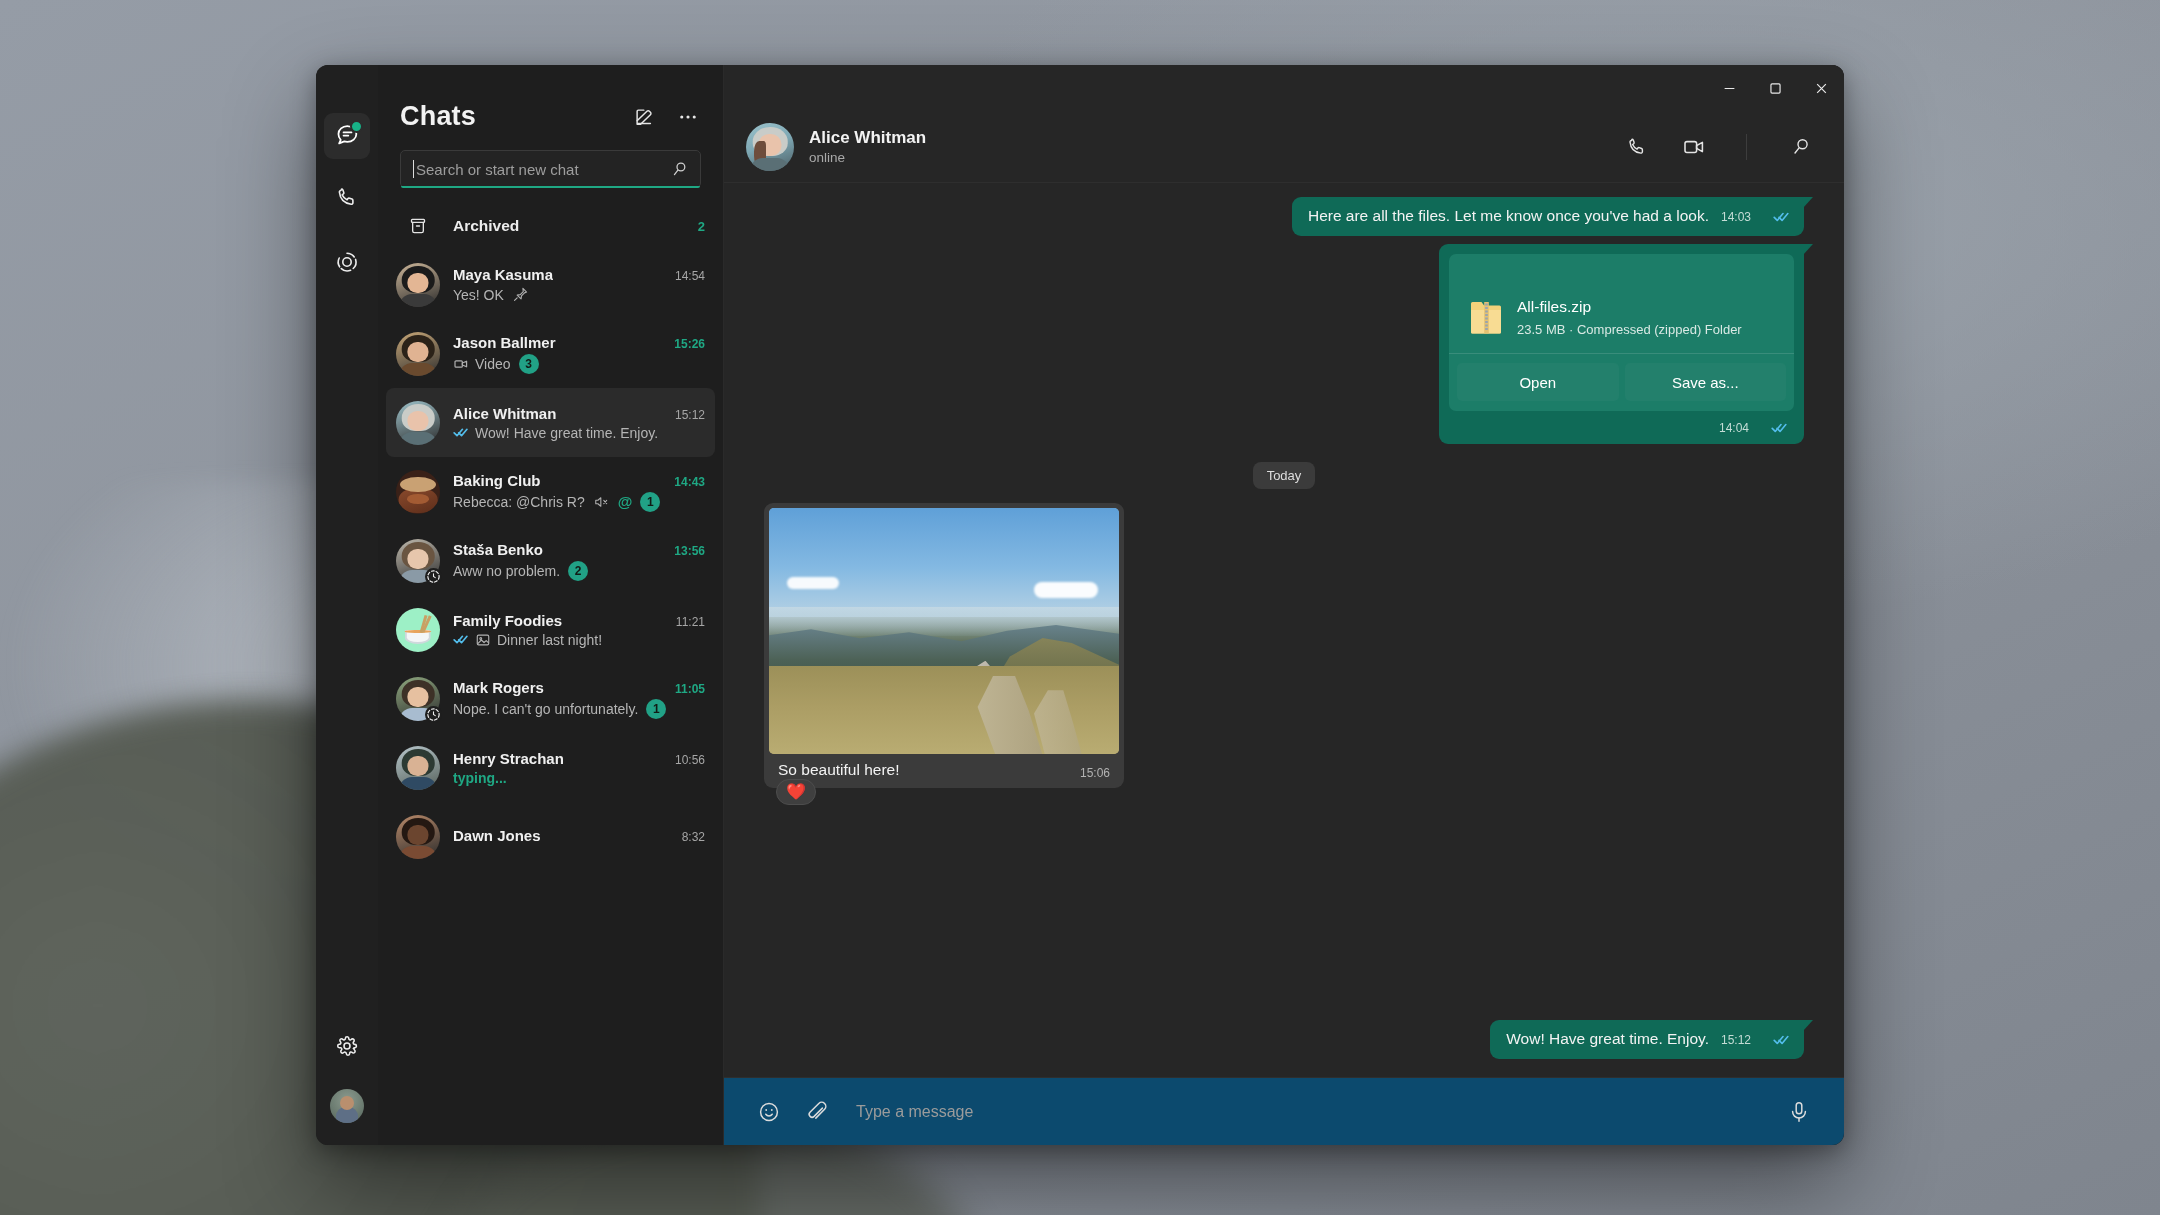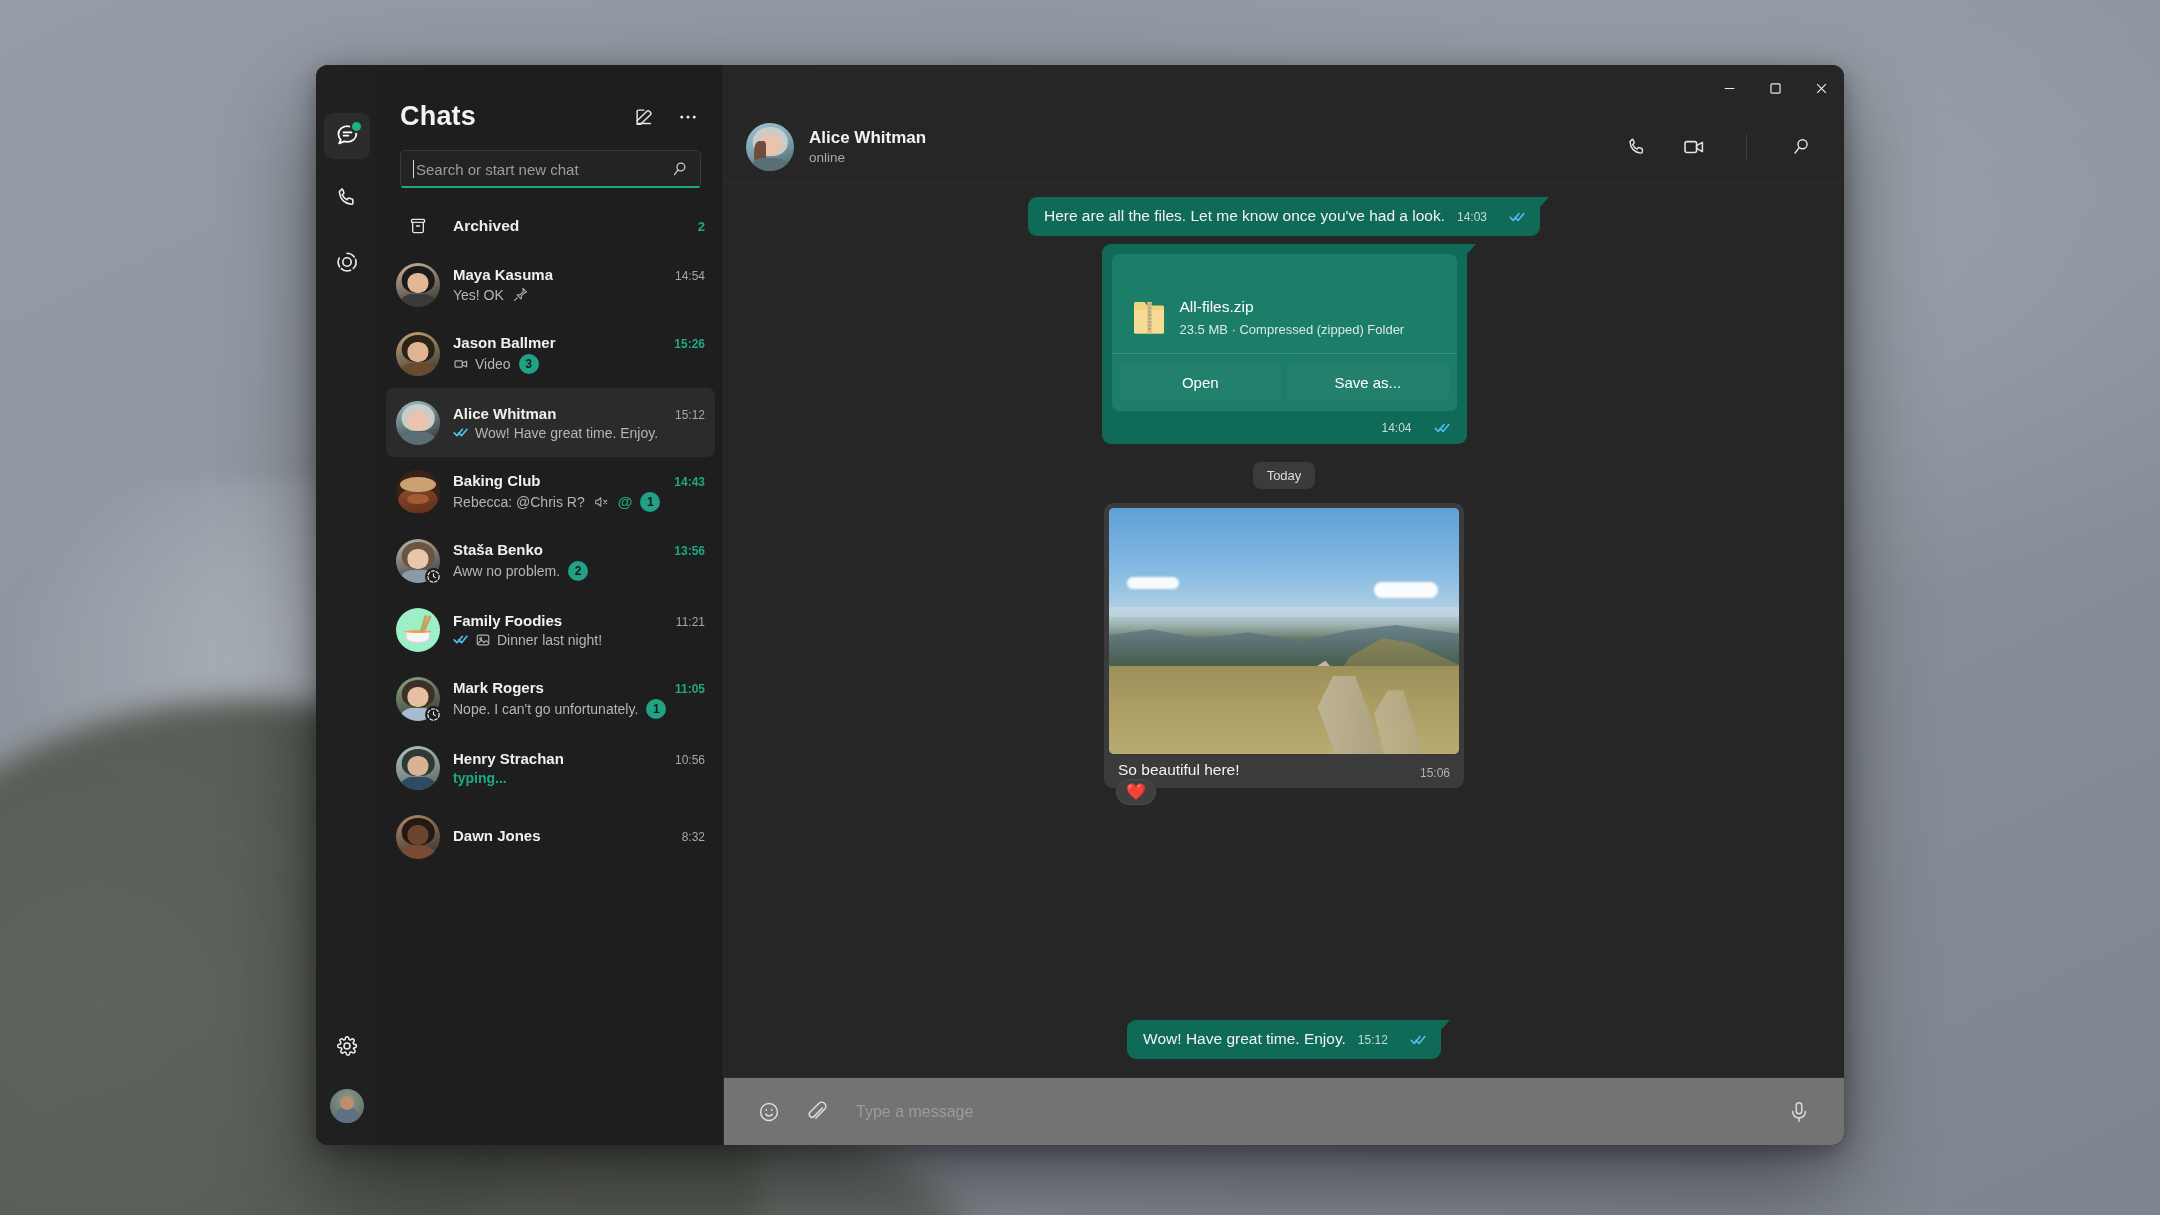--- a/index.html
+++ b/index.html
@@ -230,21 +230,21 @@
     background-size:560px 470px;
     background-repeat:repeat;
   }
   #pattern::after{
     content:"";
     position:absolute; inset:0;
     background-image:
       repeating-linear-gradient(37deg, rgba(255,255,255,.018) 0 2px, transparent 2px 46px),
       repeating-linear-gradient(-52deg, rgba(255,255,255,.014) 0 2px, transparent 2px 63px);
   }
-  #thread > * { position:relative; z-index:1;justify-content:center; }
+  #thread > * { position:relative; z-index:1; }
 
   .msg-row { display:flex; margin-bottom:8px; }
   .msg-row.out { justify-content:flex-end; }
   .msg-row.in  { justify-content:flex-start; }
 
   .bubble {
     position:relative;
     max-width:560px;
     border-radius:9px;
     padding:9px 14px 9px 16px;
@@ -326,21 +326,21 @@
   .img-caption { font-size:15.5px; color:#f3f3f3; }
   .reaction {
     position:absolute; left:12px; bottom:-17px;
     background:#3f3f3f; border:1px solid #4d4d4d;
     border-radius:14px; padding:2px 9px;
     font-size:16px; line-height:1.25; display:flex; align-items:center;
   }
 
   
   #composer {
-    height:68px; flex:0 0 68px; background:#737373;
+    height:68px; flex:0 0 68px; background:#0c4a6e;
     display:flex; align-items:center; gap:18px;
     padding:0 30px 0 30px;
     border-top:1px solid #2e2e2e;
   }
   .comp-icon { width:30px; height:30px; display:flex; align-items:center; justify-content:center; color:#dcdcdc; cursor:pointer; }
   #comp-input {
     flex:1; background:transparent; border:0; outline:none;
     color:#ececec; font-size:16px; font-family:inherit; padding-left:6px;
   }
   #comp-input::placeholder { color:#9b9b9b; }

